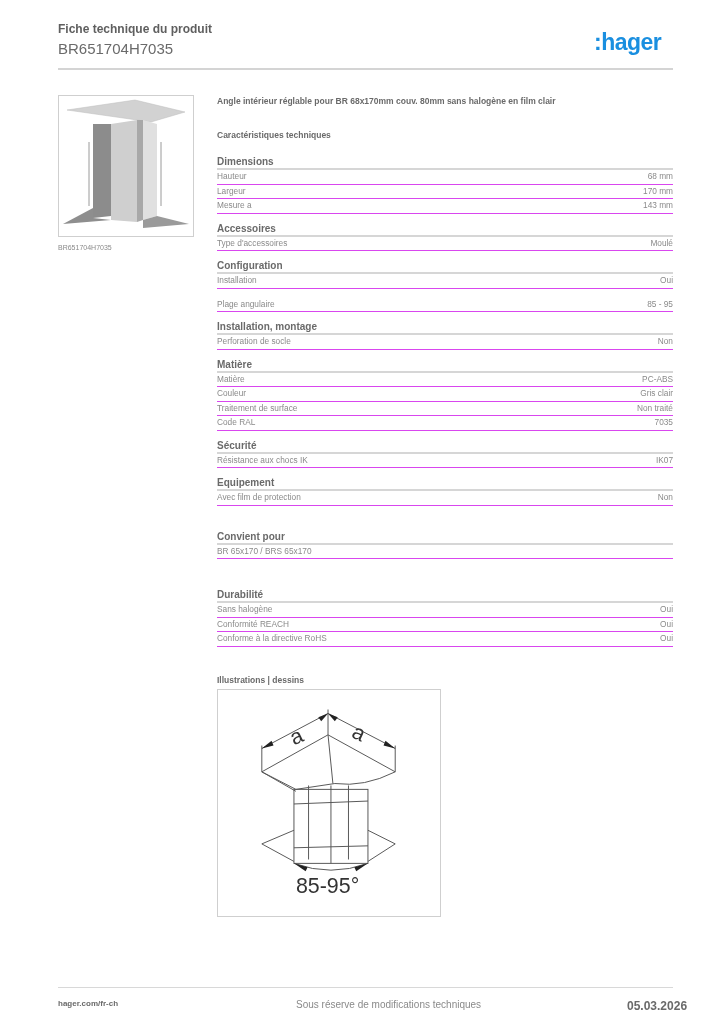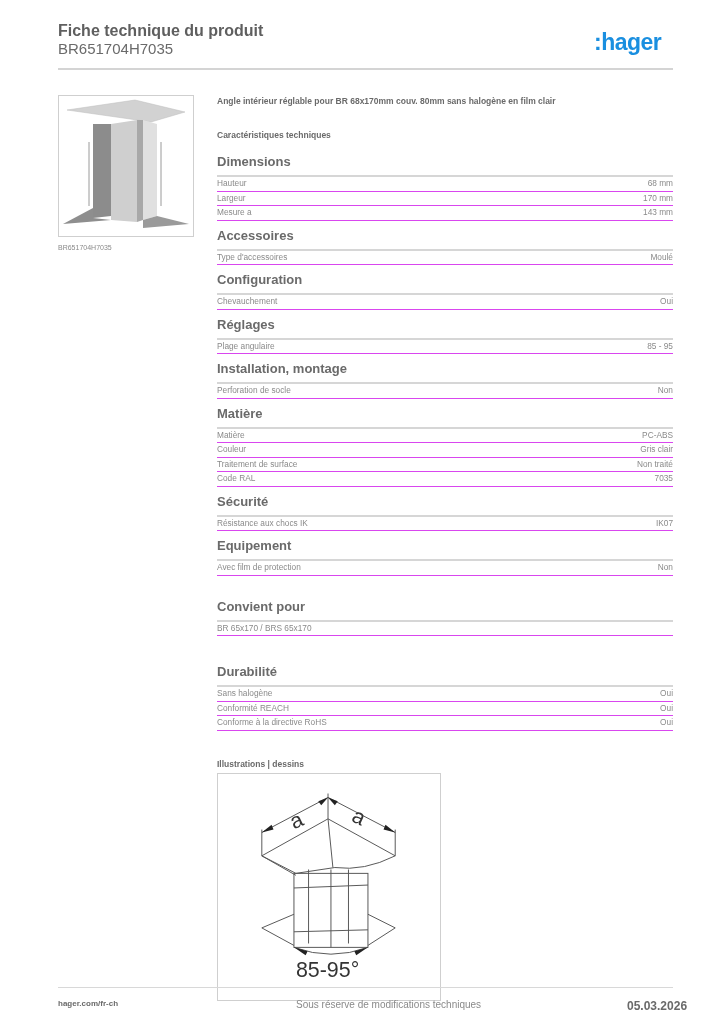--- a/index.html
+++ b/index.html
@@ -1,32 +1,32 @@
 <!DOCTYPE html>
 <html><head>
 <meta charset="utf-8">
 <style>
   html, body { margin: 0; padding: 0; background: #ffffff; }
   body { width: 724px; height: 1024px; position: relative; overflow: hidden;
          font-family: "Liberation Sans", sans-serif; color: #6b6b6b; }
-  .header-title { position: absolute; left: 58px; top: 22px; font-size: 16px; font-weight: bold; color: #5f5f5f; }
+  .header-title { position: absolute; left: 58px; top: 22px; font-size: 12px; font-weight: bold; color: #5f5f5f; }
   .header-code { position: absolute; left: 58px; top: 40px; font-size: 15px; color: #6a6a6a; }
   .logo { position: absolute; left: 594px; top: 29px; font-size: 23px; font-weight: bold; color: #1a8fe0; letter-spacing: -0.5px; }
   .header-rule { position: absolute; left: 58px; top: 68px; width: 615px; height: 2px; background: #d4d4d4; }
 
   .product-image { position: absolute; left: 58px; top: 95px; width: 134px; height: 140px; border: 1px solid #cfcfcf; background:#fff; }
   .product-caption { position: absolute; left: 58px; top: 244px; font-size: 7px; color: #8a8a8a; }
 
   .main { position: absolute; left: 217px; top: 96px; width: 456px; }
   .desc { font-size: 8.5px; font-weight: bold; color: #6a6a6a; height: 34px; }
   .subtitle { font-size: 8.5px; font-weight: bold; color: #6a6a6a; height: 26px; }
 
   .group { margin-bottom: 9px; }
-  .group-title { font-size: 13px; font-weight: bold; color: #6a6a6a; height: 11px; line-height: 11px;
-                 border-bottom: 2px solid #d6d6d6; padding-bottom: 8px; }
+  .group-title { font-size: 10px; font-weight: bold; color: #6a6a6a; height: 11px; line-height: 11px;
+                 border-bottom: 2px solid #d6d6d6; padding-bottom: 1px; }
   .row { display: flex; justify-content: space-between; font-size: 8.3px; color: #8a8a8a;
          height: 13.5px; line-height: 13.5px; border-bottom: 1px solid #d946ef; }
   .spacer { height: 16px; }
 
   .illus-title { font-size: 8.5px; font-weight: bold; color: #6a6a6a; margin-top: 28px; height: 14px; }
   .illus-box { width: 222px; height: 226px; border: 1px solid #cfcfcf; margin-top: 0px; background:#fff; }
 
   .footer-rule { position: absolute; left: 58px; top: 987px; width: 615px; height: 1px; background: #d8d8d8; }
   .footer-left { position: absolute; left: 58px; top: 999px; font-size: 8px; font-weight: bold; color: #6a6a6a; }
   .footer-center { position: absolute; left: 296px; top: 999px; font-size: 10px; color: #8a8a8a; }
@@ -78,26 +78,25 @@
       <div class="group">
         <div class="group-title">Accessoires</div>
         <div class="row">
           <span>Type d'accessoires</span>
           <span>Moulé</span>
         </div>
       </div>
       <div class="group">
         <div class="group-title">Configuration</div>
         <div class="row">
-          <span>Chevauchement</span>
+          <span>Installation</span>
           <span>Oui</span>
         </div>
       </div>
       <div class="group">
-        <div class="group-title">Réglages</div>
         <div class="row">
           <span>Plage angulaire</span>
           <span>85 - 95</span>
         </div>
       </div>
       <div class="group">
         <div class="group-title">Installation, montage</div>
         <div class="row">
           <span>Perforation de socle</span>
           <span>Non</span>

